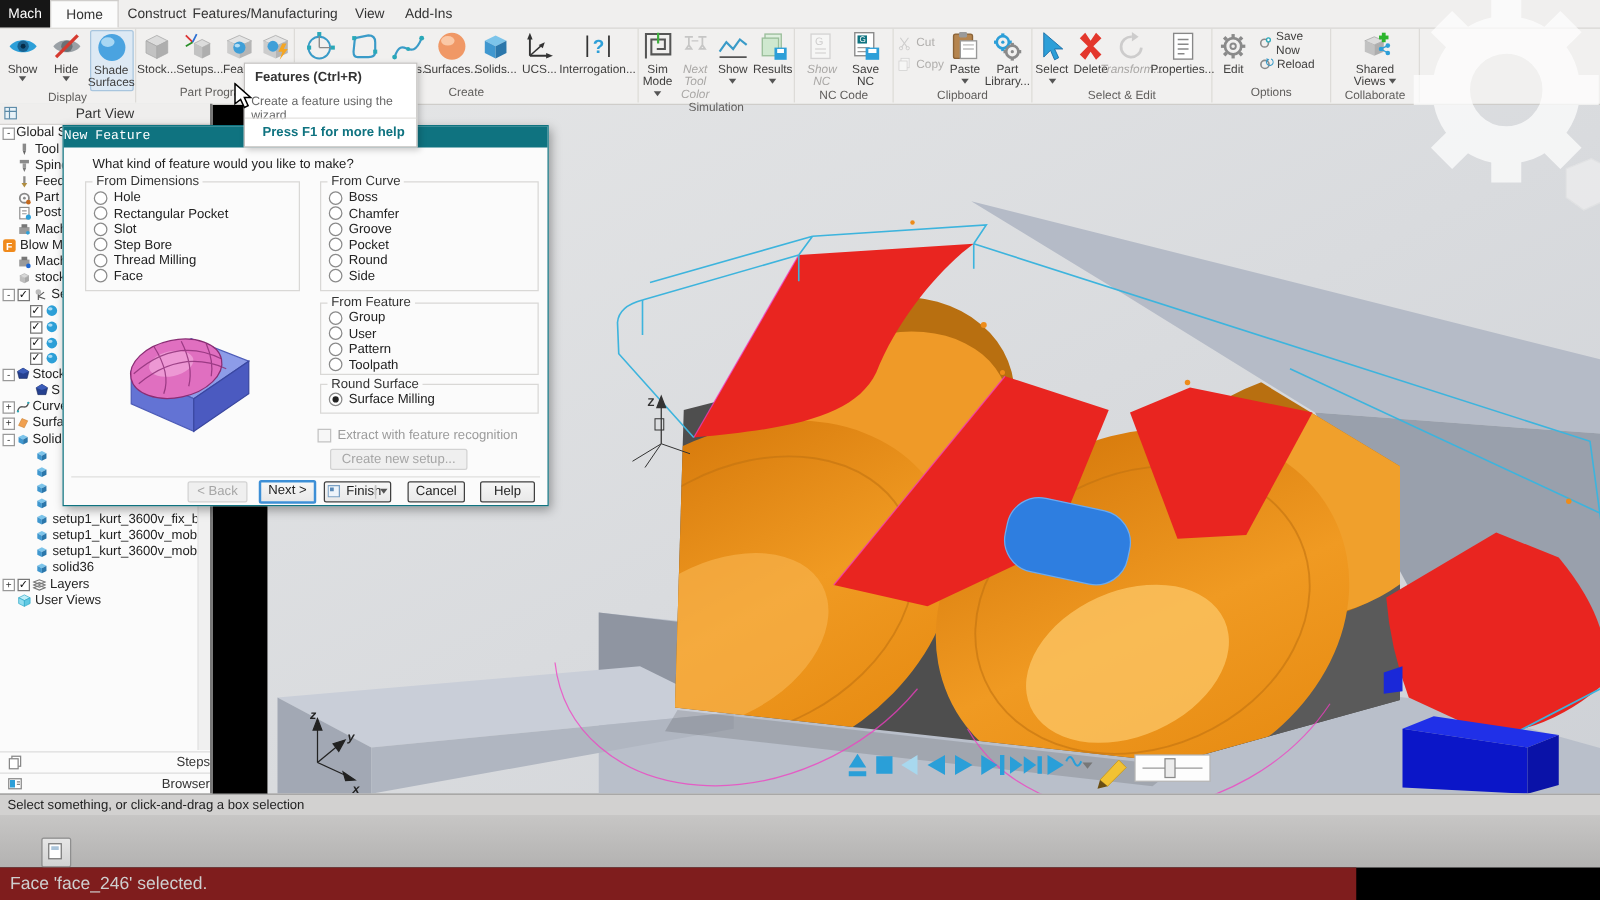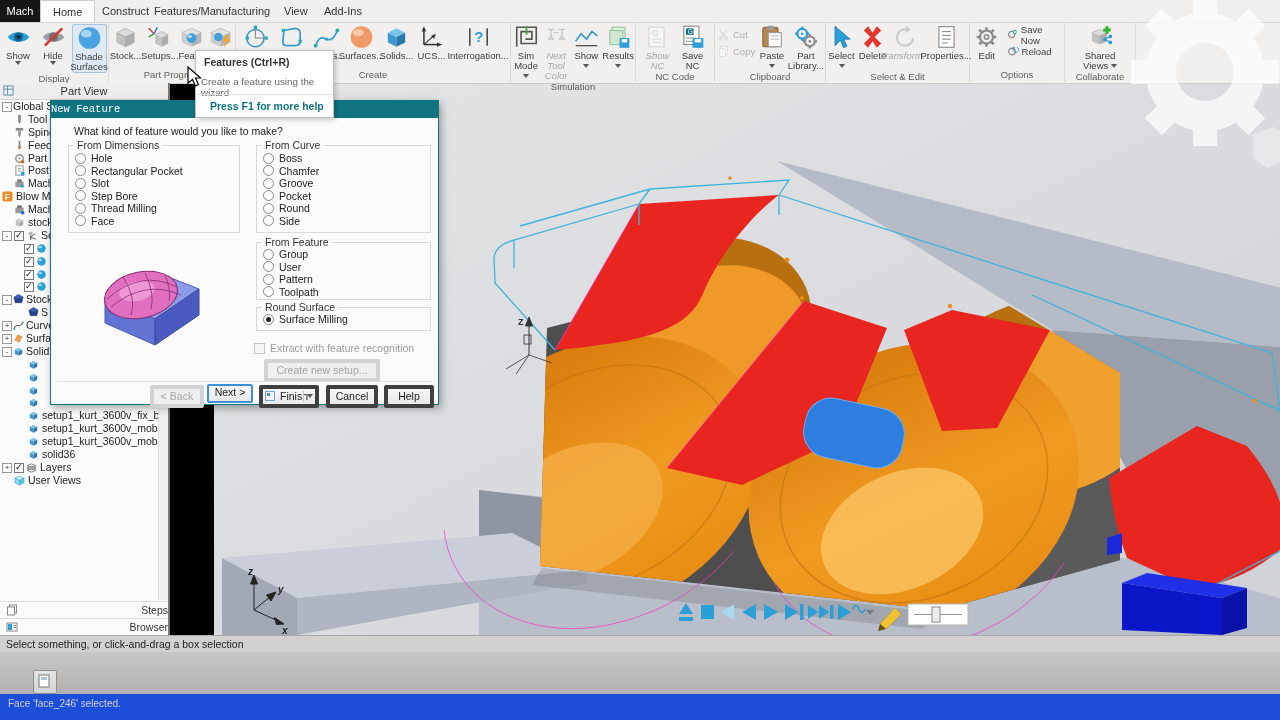--- a/index.html
+++ b/index.html
@@ -51,40 +51,40 @@
   
   #dialog{left:50px;top:100px;width:387px;height:303px;background:#fbfbfb;border:1px solid #0f7380;
           box-shadow:2px 3px 8px rgba(0,0,0,.35);z-index:30;font-size:10.5px;color:#222;}
   #dtitle{position:absolute;left:0;top:0;width:100%;height:17px;background:#0f7380;color:#fff;
           font-size:10.5px;line-height:17px;box-sizing:border-box;font-family:Liberation Mono, monospace;}
   .gbox{position:absolute;border:1px solid #d9d8d6;}
   .gbl{position:absolute;top:-7px;left:5px;background:#fbfbfb;padding:0 3px;color:#333;}
   .radio{position:absolute;left:6px;display:flex;align-items:center;height:12px;}
   .rdot{width:9px;height:9px;border:1px solid #8a8a8a;border-radius:50%;background:#fff;margin-right:5px;position:relative;flex:0 0 auto;}
   .rdot.sel:after{content:"";position:absolute;left:2px;top:2px;width:5px;height:5px;border-radius:50%;background:#222;}
-  .dbtn{position:absolute;height:15px;background:linear-gradient(#f6f6f6,#e9e9e9);border:4px solid #404040;
+  .dbtn{position:absolute;height:15px;background:linear-gradient(#f6f6f6,#e9e9e9);border:1px solid #404040;
         font-size:10.5px;color:#222;text-align:center;line-height:14px;border-radius:2px;}
   .dbtn.dis{color:#a5a5a5;background:#efefef;border-color:#d2d2d2;}
   .dbtn.foc{border:2px solid #3d8fd6;line-height:12px;}
   #dchk{position:absolute;display:flex;align-items:flex-end;color:#9c9c9c;}
   #dchk .box{width:9px;height:9px;border:1px solid #c3c3c3;background:#f7f7f7;margin-right:5px;}
   
   #tooltip{left:195px;top:50px;width:137px;height:66px;background:#fff;border:1px solid #c2c0be;
            box-shadow:2px 2px 5px rgba(0,0,0,.2);z-index:40;}
   #tooltip .tt1{position:absolute;left:8px;top:5px;font-size:10.5px;font-weight:bold;color:#333;}
   #tooltip .tt2{position:absolute;left:5px;top:25px;font-size:9.8px;color:#666;}
   #tooltip .sep{position:absolute;left:0;top:43px;width:100%;height:1px;background:#e4e2e0;}
   #tooltip .tt3{position:absolute;left:14px;top:49px;font-size:10.5px;font-weight:bold;color:#0f7380;}
   
   #statusline{left:0;top:635px;width:1280px;height:17px;background:#d2d1d0;border-top:1px solid #a9a8a7;
               font-size:10.5px;color:#222;line-height:16px;padding-left:6px;box-sizing:border-box;z-index:5;}
   #grayzone{left:0;top:652px;width:1280px;height:42px;background:linear-gradient(#c7c6c5,#b3b2b1);z-index:5;}
   #toolbtn{position:absolute;left:33px;top:18px;width:22px;height:22px;background:linear-gradient(#e6e6e6,#d2d2d2);
            border:1px solid #8f8f8f;border-radius:2px;}
-  #blackbar{left:0;top:694px;width:1280px;height:26px;background:#1d4ed8;z-index:6;font-size:10px;color:#cfcfcf;}
+  #blackbar{left:0;top:694px;width:1085px;height:26px;background:#7f1d1d;z-index:6;font-size:14px;color:#cfcfcf;}
   #bbleft{position:absolute;left:8px;top:4px;}
   #bbright{position:absolute;right:0px;top:4px;display:flex;gap:15px;white-space:nowrap;color:#c8c8c8;}
   
   #wm{left:1125px;top:0px;width:160px;height:215px;z-index:8;pointer-events:none;}
   #cursor{left:186px;top:66px;width:18px;height:22px;z-index:50;pointer-events:none;}
 </style>
 </head>
 <body>
 
 <div id="tabbar" class="abs">

